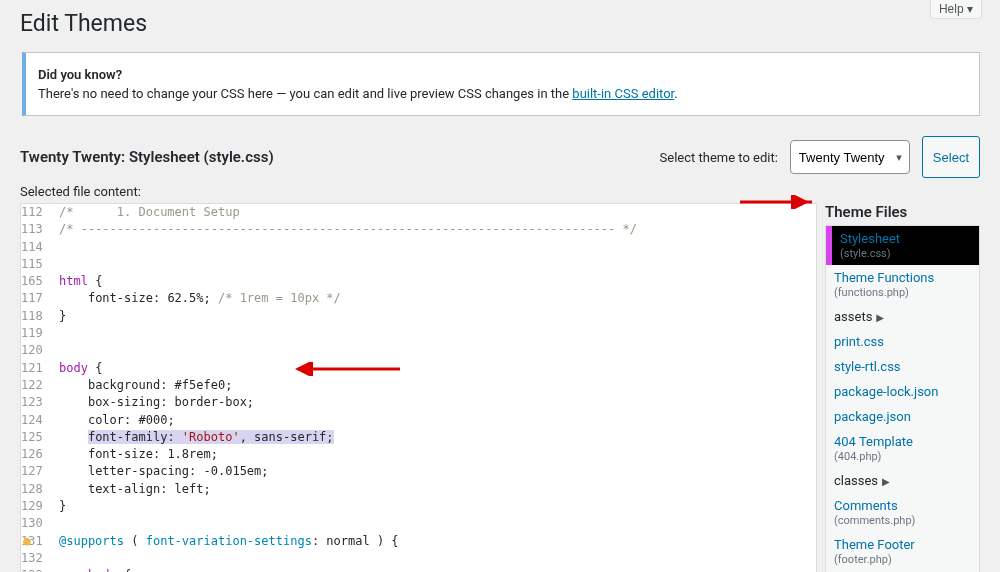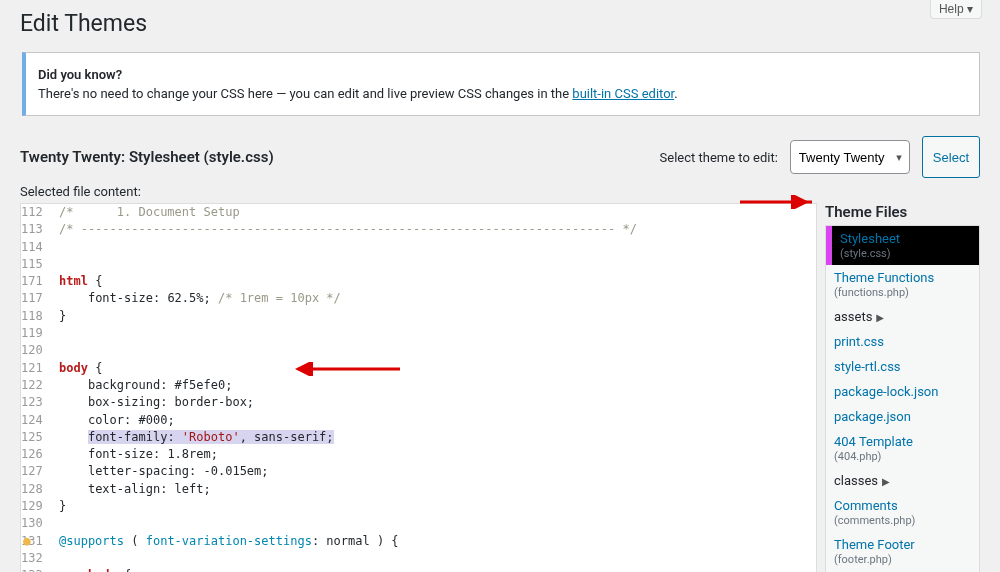--- a/index.html
+++ b/index.html
@@ -134,21 +134,21 @@
   .gutter.warn::before {
     content: "●";
     color: #f0b849;
     position: absolute;
     left: 2px;
     font-size: 13px;
     top: -1px;
   }
   .ln-text { flex: 1; padding-right: 8px; }
   .c-comment { color: #999988; }
-  .c-tag { color: #b91c1c; font-weight: bold; }
+  .c-tag { color: #a21caf; }
   .c-prop { color: #23282d; }
   .c-str { color: #a31515; }
   .c-meta { color: #0086b3; }
   .c-hl {
     background: #d7d4f0;
   }
   .sidebar {
     width: 155px;
     flex-shrink: 0;
   }
@@ -239,21 +239,21 @@
 
   <label class="label-content">Selected file content:</label>
 
   <div class="main-row">
     <div class="editor-box">
       <div class="codebox" id="codebox">
           <div class="code-line"><div class="gutter">112</div><div class="ln-text"><span class="c-comment">/*	1. Document Setup</span></div></div>
           <div class="code-line"><div class="gutter">113</div><div class="ln-text"><span class="c-comment">/* -------------------------------------------------------------------------- */</span></div></div>
           <div class="code-line"><div class="gutter">114</div><div class="ln-text"></div></div>
           <div class="code-line"><div class="gutter">115</div><div class="ln-text"></div></div>
-          <div class="code-line"><div class="gutter">171</div><div class="ln-text"><span class="c-tag">html</span> {</div></div>
+          <div class="code-line"><div class="gutter">165</div><div class="ln-text"><span class="c-tag">html</span> {</div></div>
           <div class="code-line"><div class="gutter">117</div><div class="ln-text">    <span class="c-prop">font-size</span>: 62.5%; <span class="c-comment">/* 1rem = 10px */</span></div></div>
           <div class="code-line"><div class="gutter">118</div><div class="ln-text">}</div></div>
           <div class="code-line"><div class="gutter">119</div><div class="ln-text"></div></div>
           <div class="code-line"><div class="gutter">120</div><div class="ln-text"></div></div>
           <div class="code-line"><div class="gutter">121</div><div class="ln-text"><span class="c-tag">body</span> {</div></div>
           <div class="code-line"><div class="gutter">122</div><div class="ln-text">    <span class="c-prop">background</span>: #f5efe0;</div></div>
           <div class="code-line"><div class="gutter">123</div><div class="ln-text">    <span class="c-prop">box-sizing</span>: border-box;</div></div>
           <div class="code-line"><div class="gutter">124</div><div class="ln-text">    <span class="c-prop">color</span>: #000;</div></div>
           <div class="code-line"><div class="gutter">125</div><div class="ln-text">    <span class="c-hl"><span class="c-prop">font-family</span>: <span class="c-str">'Roboto'</span>, sans-serif;</span></div></div>
           <div class="code-line"><div class="gutter">126</div><div class="ln-text">    <span class="c-prop">font-size</span>: 1.8rem;</div></div>

